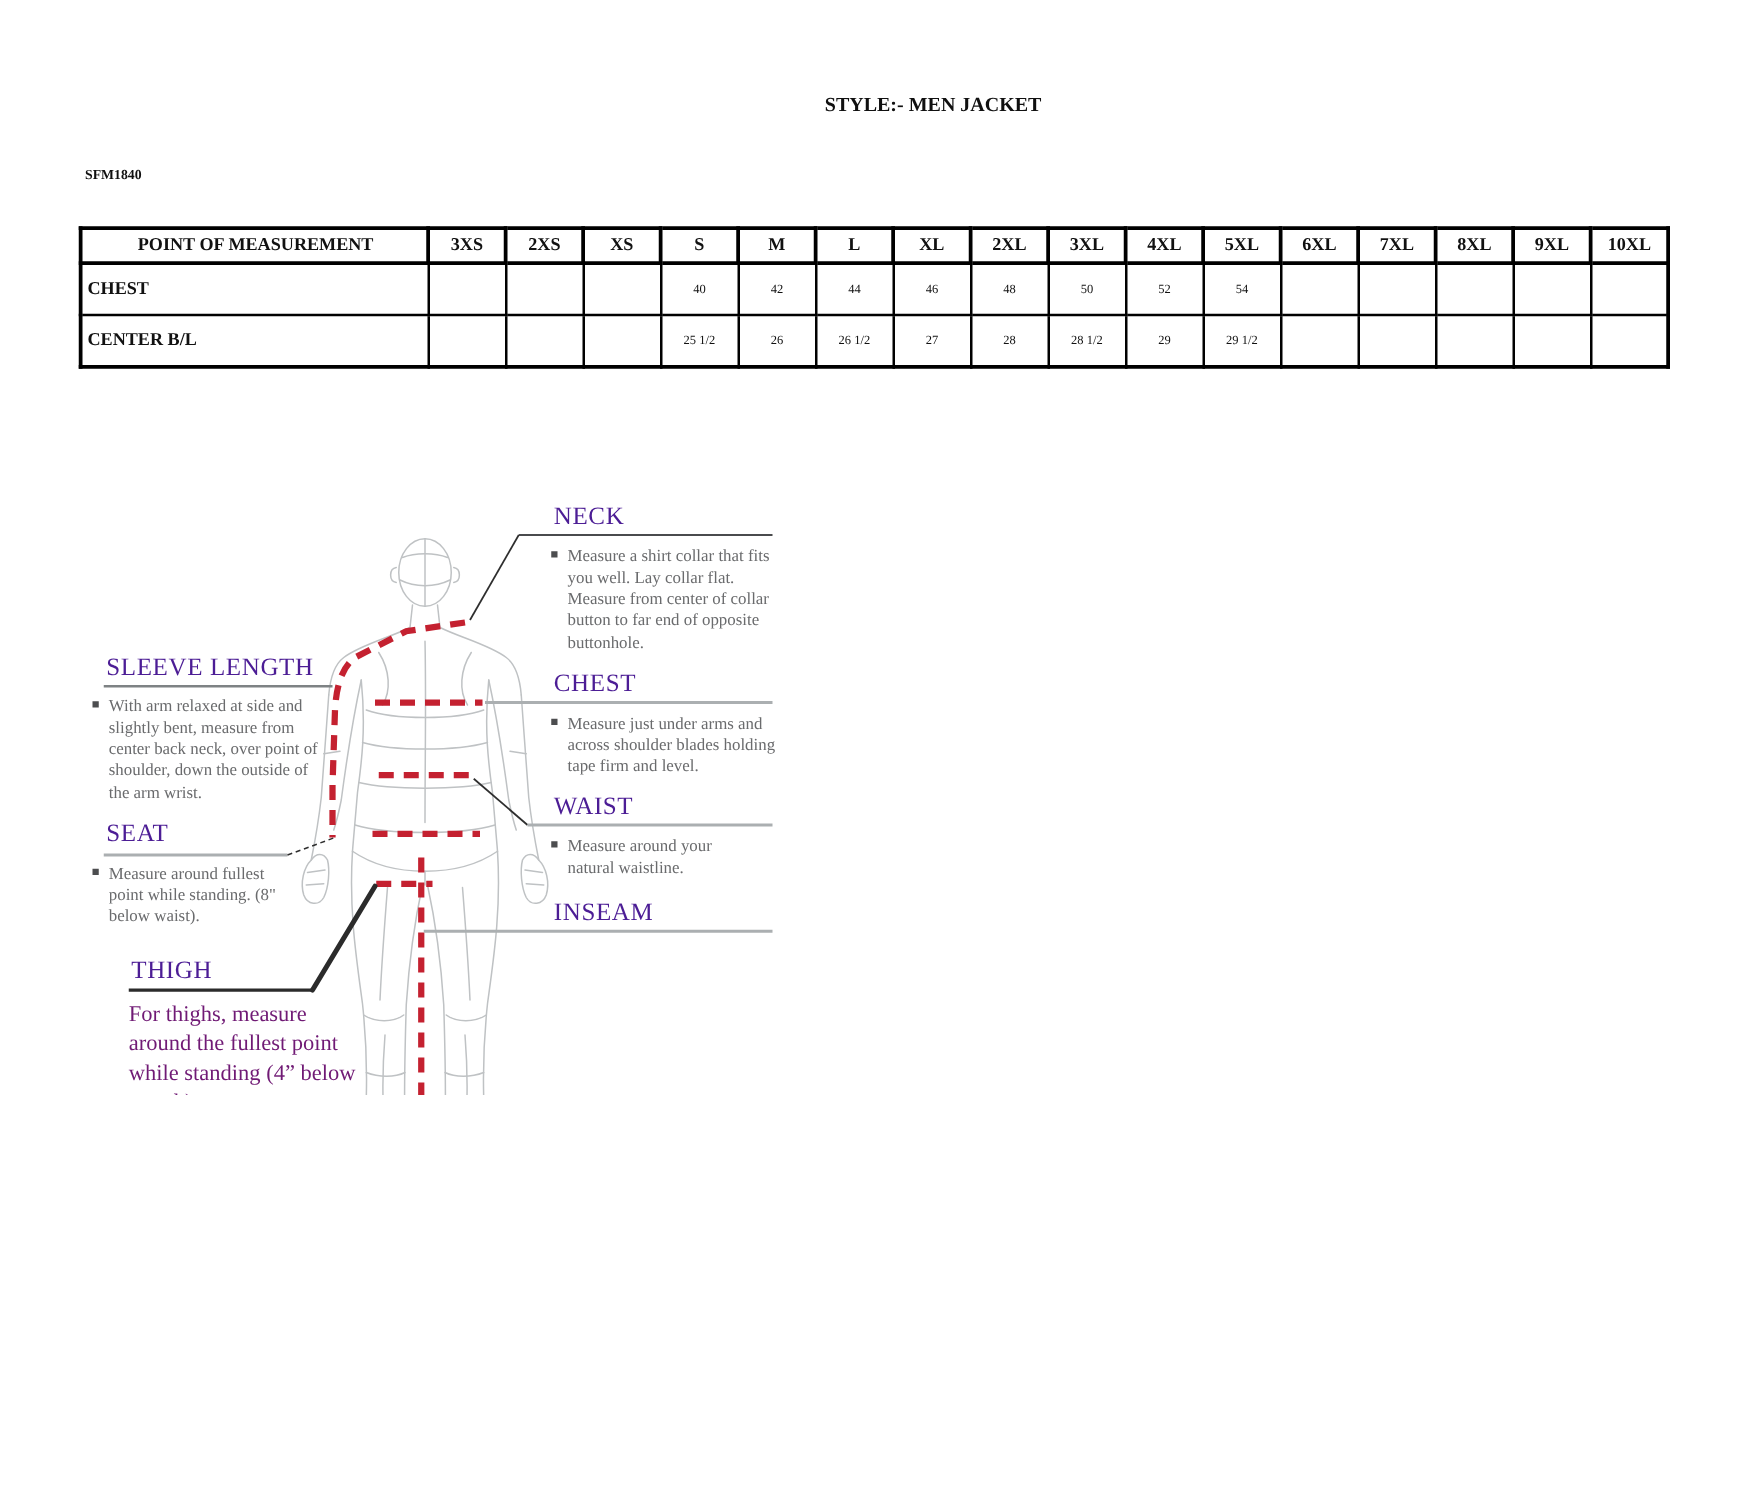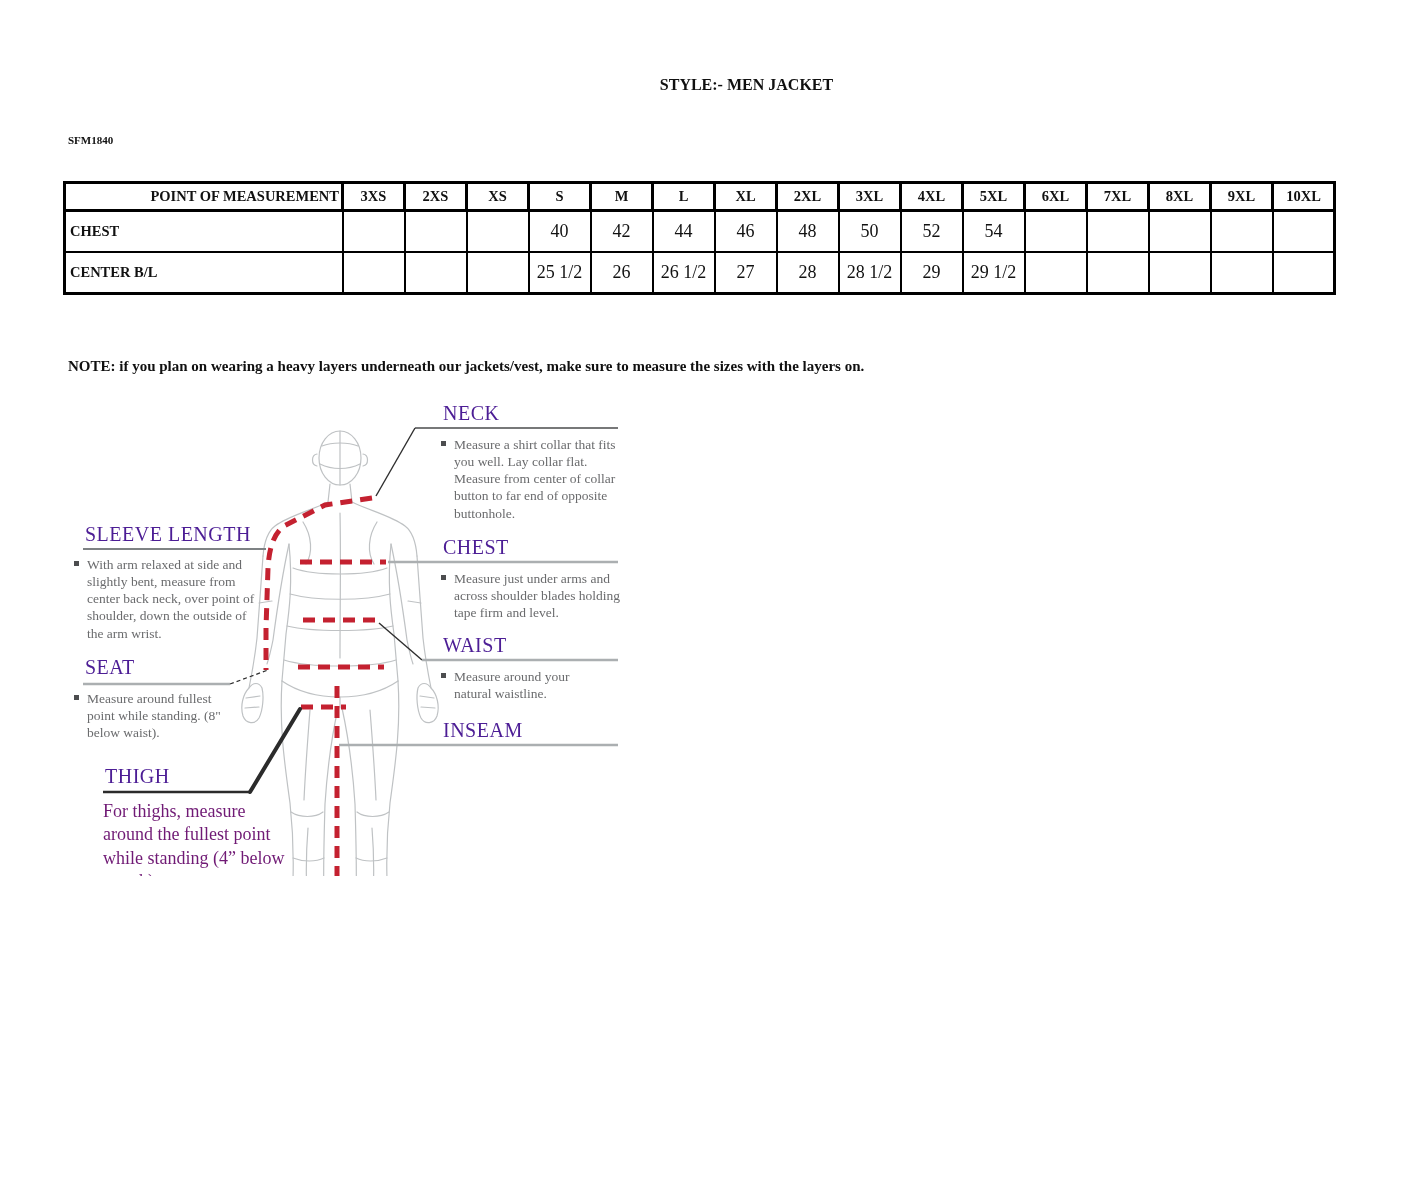--- a/index.html
+++ b/index.html
@@ -21,28 +21,28 @@
     border-collapse:collapse; table-layout:fixed;
     border:3px solid #000;
   }
   table.size-table th, table.size-table td {
     overflow:hidden; white-space:nowrap;
   }
   table.size-table thead th {
     border:3px solid #000; height:25px;
     font-size:14.5px; font-weight:bold; text-align:center; padding:0 2px;
   }
-  table.size-table thead th.pom { text-align:right; padding-left:4px; }
+  table.size-table thead th.pom { text-align:center; padding-left:4px; }
   table.size-table tbody th {
     border:2px solid #000; height:37px;
     font-size:14.5px; font-weight:bold; text-align:left; padding-left:4px;
   }
   table.size-table tbody td {
     border:2px solid #000; height:37px;
-    font-size:18px; font-weight:normal; text-align:center;
+    font-size:10px; font-weight:normal; text-align:center;
   }
   .note-line {
     position:absolute; top:358px; left:68px;
     font-weight:bold; font-size:15px; color:#101010;
   }
   .diagram { position:absolute; left:60px; top:398px; width:640px; height:550px; }
   .diagram svg { position:absolute; left:0; top:0; }
   .g-block { position:absolute; }
   .g-heading {
     font-size:20px; letter-spacing:0.5px; color:#4c1d95; white-space:nowrap;
@@ -136,21 +136,20 @@
         <td>29 1/2</td>
         <td></td>
         <td></td>
         <td></td>
         <td></td>
         <td></td>
       </tr>
     </tbody>
   </table>
 
-  <div class="note-line">NOTE: if you plan on wearing a heavy layers underneath our jackets/vest, make sure to measure the sizes with the layers on.</div>
 
   <div class="diagram">
     <svg width="640" height="550" viewBox="0 0 640 550">
 
       <g stroke="#bfc2c4" fill="none" stroke-width="1.2" stroke-linecap="round">
         <ellipse cx="280" cy="60" rx="21" ry="27"></ellipse>
         <path d="M 262 48 C 272 44 288 44 298 48"></path>
         <path d="M 260 66 C 272 72 288 72 300 66"></path>
         <path d="M 280 33 L 280 87"></path>
         <path d="M 257 56 c -6 1 -6 11 0 12"></path>

